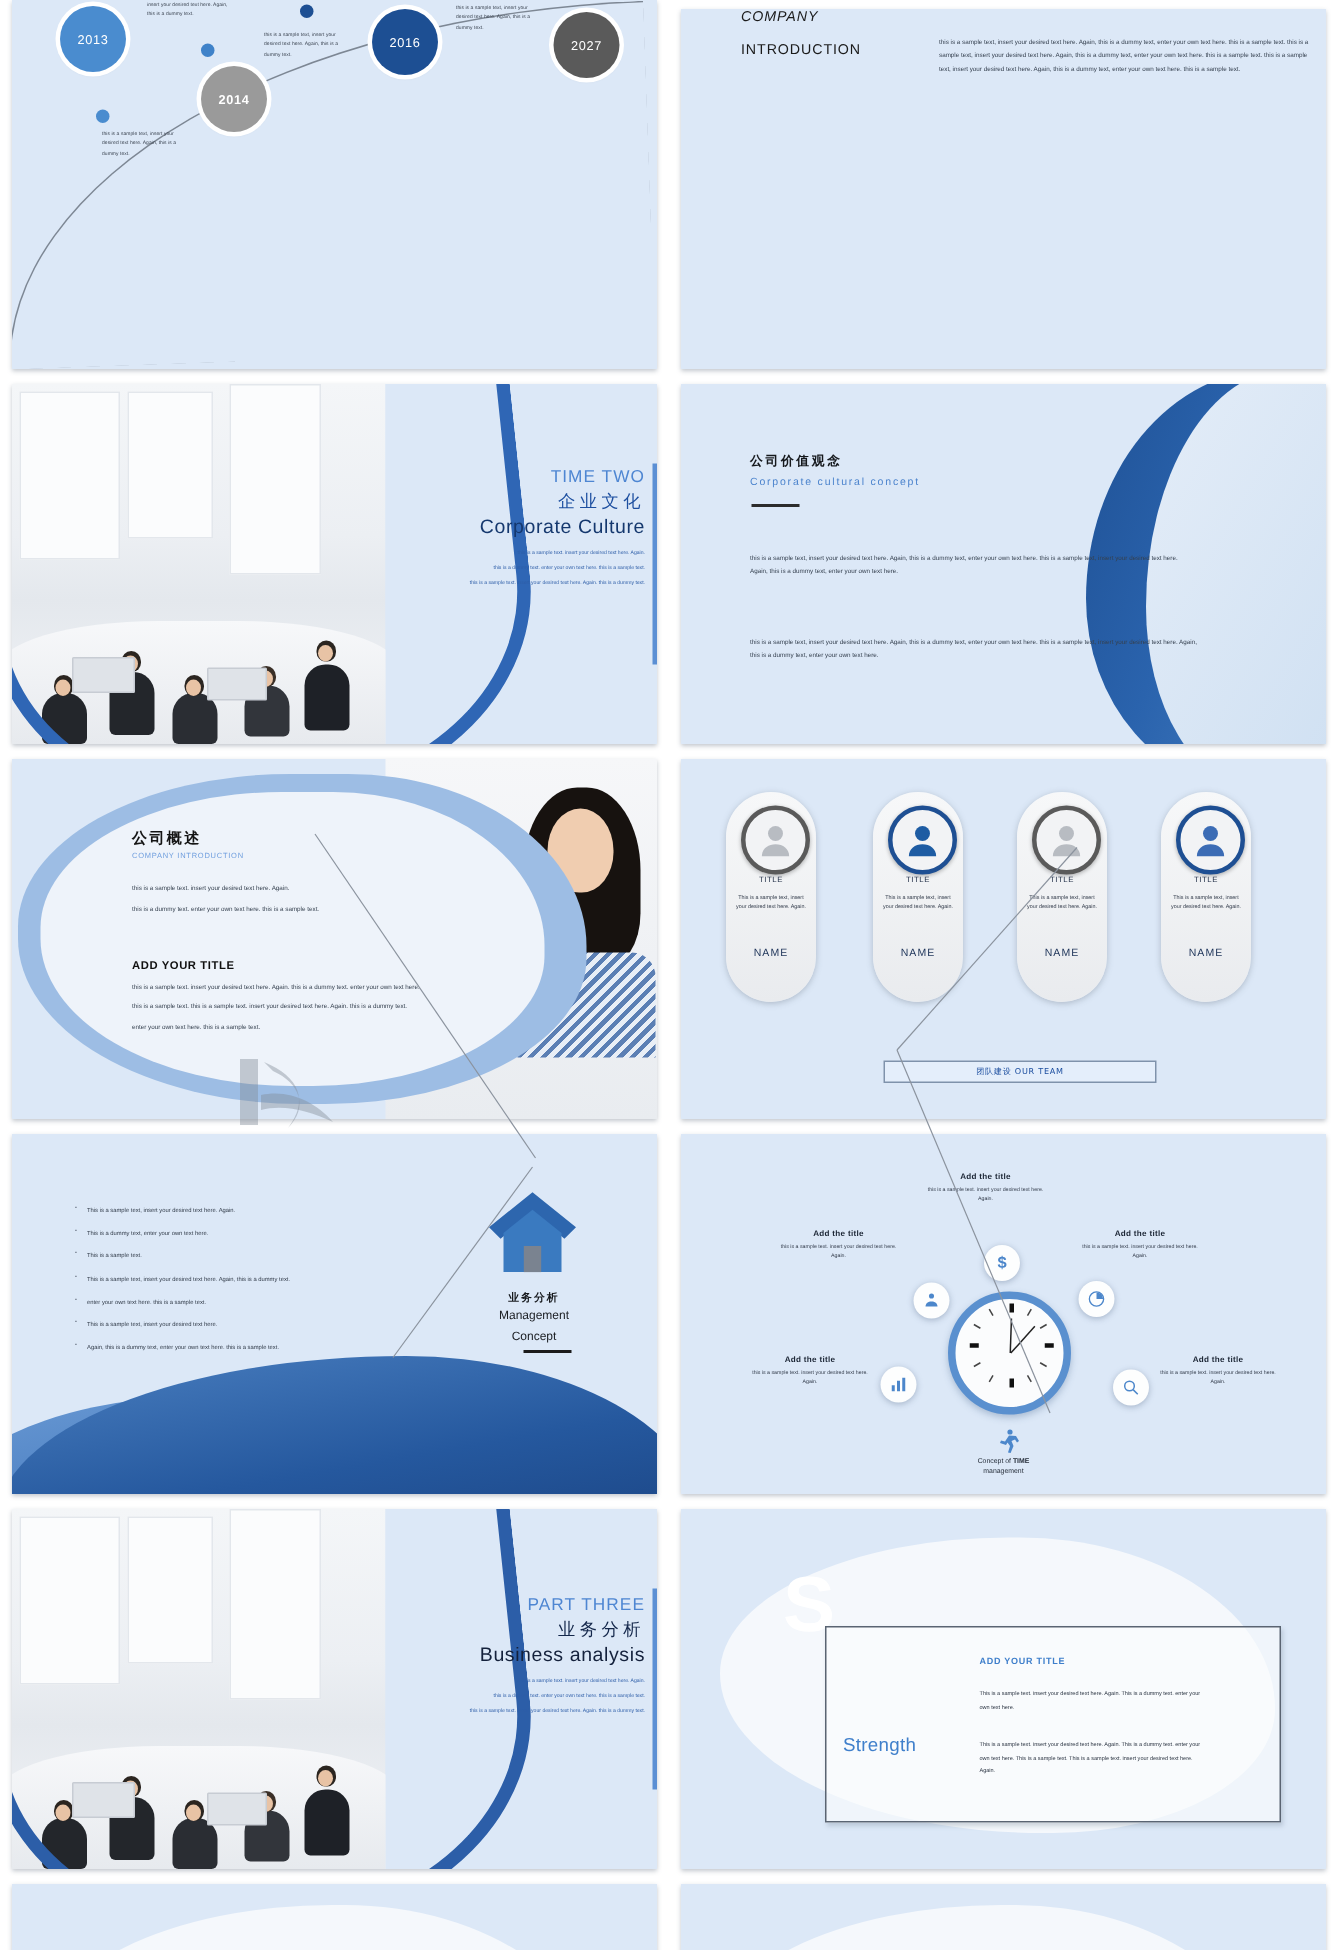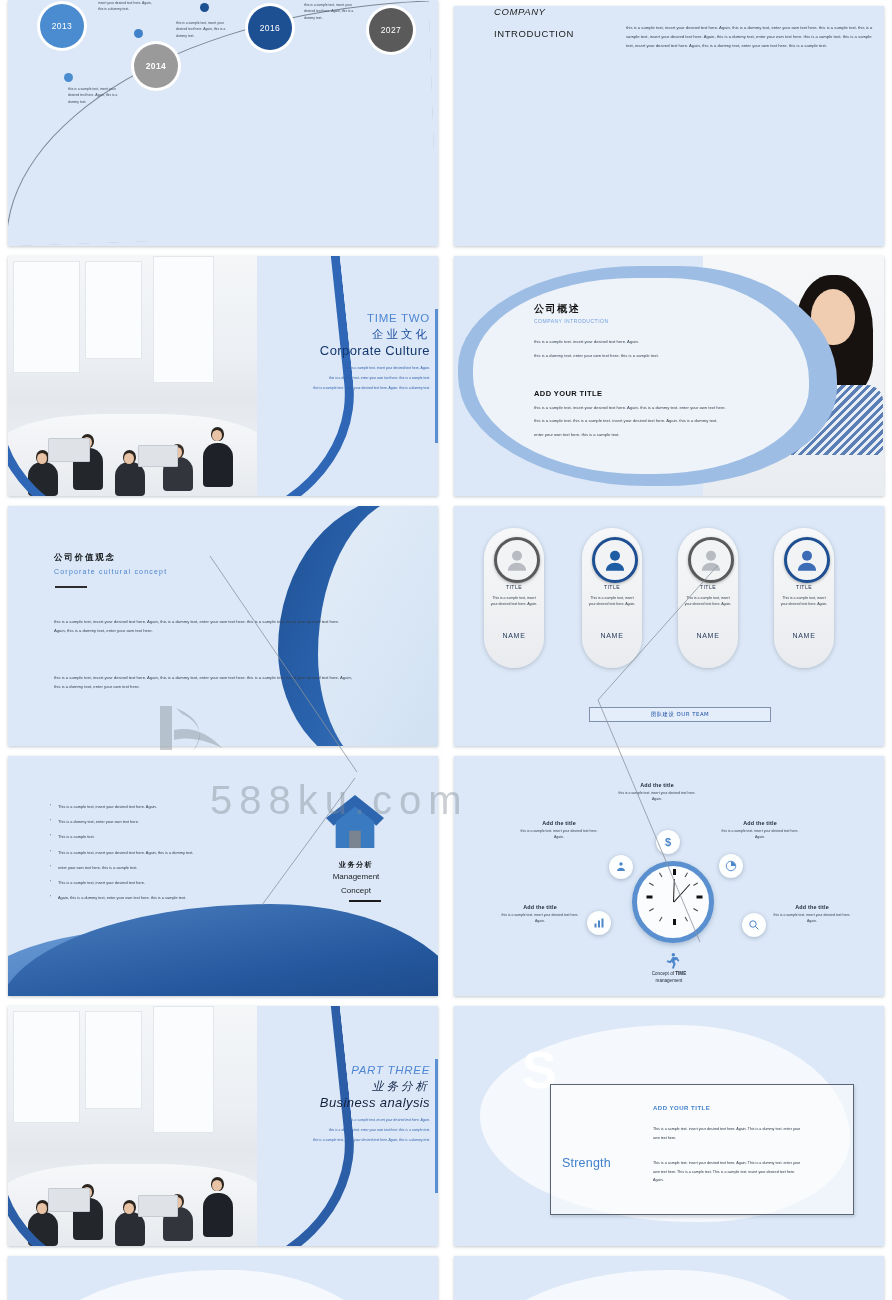--- a/index.html
+++ b/index.html
@@ -244,52 +244,52 @@
         <div class="p2 cn">企业文化</div>
         <div class="p3">Corporate Culture</div>
         <div class="pd">this is a sample text. insert your desired text here. Again.</div>
         <div class="pd" style="margin-top:2px;">this is a dummy text. enter your own text here. this is a sample text.</div>
         <div class="pd" style="margin-top:2px;">this is a sample text. insert your desired text here. Again. this is a dummy text.</div>
       </div>
     </div>
   </div>
 
   <div class="cell">
+    <div class="slide s5">
+      <div class="wave"></div>
+      <div class="wave2"></div>
+      <h3 class="cn">公司价值观念</h3>
+      <div class="sub">Corporate cultural concept</div>
+      <div class="rule"></div>
+      <div class="p1 tiny5">this is a sample text, insert your desired text here. Again, this is a dummy text, enter your own text here. this is a sample text, insert your desired text here. Again, this is a dummy text, enter your own text here.</div>
+      <div class="p2 tiny5">this is a sample text, insert your desired text here. Again, this is a dummy text, enter your own text here. this is a sample text, insert your desired text here. Again, this is a dummy text, enter your own text here.</div>
+    </div>
+  </div>
+
+  <div class="cell">
     <div class="slide s4">
       <div class="bgphoto">
         <div class="girl">
           <div class="hair"></div>
             <div class="fc"></div>
             <div class="dress"></div>
         </div>
       </div>
       <div class="blobout"></div>
       <div class="blobin"></div>
       <div class="cnt">
         <h3 class="cn">公司概述</h3>
         <div class="sub">COMPANY INTRODUCTION</div>
         <div class="tiny5" style="margin-top:14px;">this is a sample text. insert your desired text here. Again.</div>
         <div class="tiny5" style="margin-top:5px;">this is a dummy text. enter your own text here. this is a sample text.</div>
         <div class="t2">ADD YOUR TITLE</div>
         <div class="tiny5" style="margin-top:6px;">this is a sample text. insert your desired text here. Again. this is a dummy text. enter your own text here.</div>
         <div class="tiny5" style="margin-top:5px;">this is a sample text. this is a sample text. insert your desired text here. Again. this is a dummy text.</div>
         <div class="tiny5" style="margin-top:5px;">enter your own text here. this is a sample text.</div>
       </div>
-    </div>
-  </div>
-
-  <div class="cell">
-    <div class="slide s5">
-      <div class="wave"></div>
-      <div class="wave2"></div>
-      <h3 class="cn">公司价值观念</h3>
-      <div class="sub">Corporate cultural concept</div>
-      <div class="rule"></div>
-      <div class="p1 tiny5">this is a sample text, insert your desired text here. Again, this is a dummy text, enter your own text here. this is a sample text, insert your desired text here. Again, this is a dummy text, enter your own text here.</div>
-      <div class="p2 tiny5">this is a sample text, insert your desired text here. Again, this is a dummy text, enter your own text here. this is a sample text, insert your desired text here. Again, this is a dummy text, enter your own text here.</div>
     </div>
   </div>
 
   <div class="cell">
     <div class="slide">
 
       <div class="pill" style="left:30px;top:22px;">
         <div class="ring">
           <svg class="av" viewBox="0 0 24 24">
             <circle cx="12" cy="8" r="4.6" fill="#b8bcc2"></circle>
@@ -476,21 +476,21 @@
         <div class="ppl" style="left:78%;bottom:28%;">
           <div class="body" style="left:0;top:14px;height:44px;background:#1e2127;"></div>
             <div class="head" style="left:8px;top:-2px;"></div>
           <div class="face" style="left:9px;top:1px;"></div>
         </div>
         <div class="lap" style="left:16%;bottom:14%;width:40px;height:22px;"></div>
         <div class="lap" style="left:52%;bottom:12%;width:38px;height:20px;"></div>
       </div>
       <div class="swoosh" style="border-color:#2c5ea8;border-top-color:transparent;"></div>
       <div class="rightbar"></div>
-      <div class="ptitle" style="top:58px;font-style:italic;">
+      <div class="ptitle" style="top:58px;">
         <div class="p1">PART THREE</div>
         <div class="p2 cn" style="color:#13264a;">业务分析</div>
         <div class="p3" style="color:#14213c;">Business analysis</div>
         <div class="pd">this is a sample text. insert your desired text here. Again.</div>
         <div class="pd" style="margin-top:2px;">this is a dummy text. enter your own text here. this is a sample text.</div>
         <div class="pd" style="margin-top:2px;">this is a sample text. insert your desired text here. Again. this is a dummy text.</div>
       </div>
     </div>
   </div>
 
@@ -528,14 +528,13 @@
   <line x1="718" y1="565" x2="598" y2="700" stroke="#8b939e" stroke-width="0.8"></line>
   <line x1="598" y1="700" x2="700" y2="942" stroke="#8b939e" stroke-width="0.8"></line>
 </svg>
 
 <div class="wm">
   <svg class="mark" viewBox="0 0 78 74">
     <path d="M8 6 L20 6 L20 50 L8 50 Z" fill="rgba(128,138,150,.42)"></path>
     <path d="M24 8 C48 18 54 34 40 52 C54 38 48 22 30 14 Z" fill="rgba(128,138,150,.42)"></path>
     <path d="M22 30 C40 26 58 34 70 48 C54 40 36 36 22 40 Z" fill="rgba(128,138,150,.42)"></path>
   </svg>
-  <div class="dom">588ku.com</div>
 </div>
 
 </body></html>

